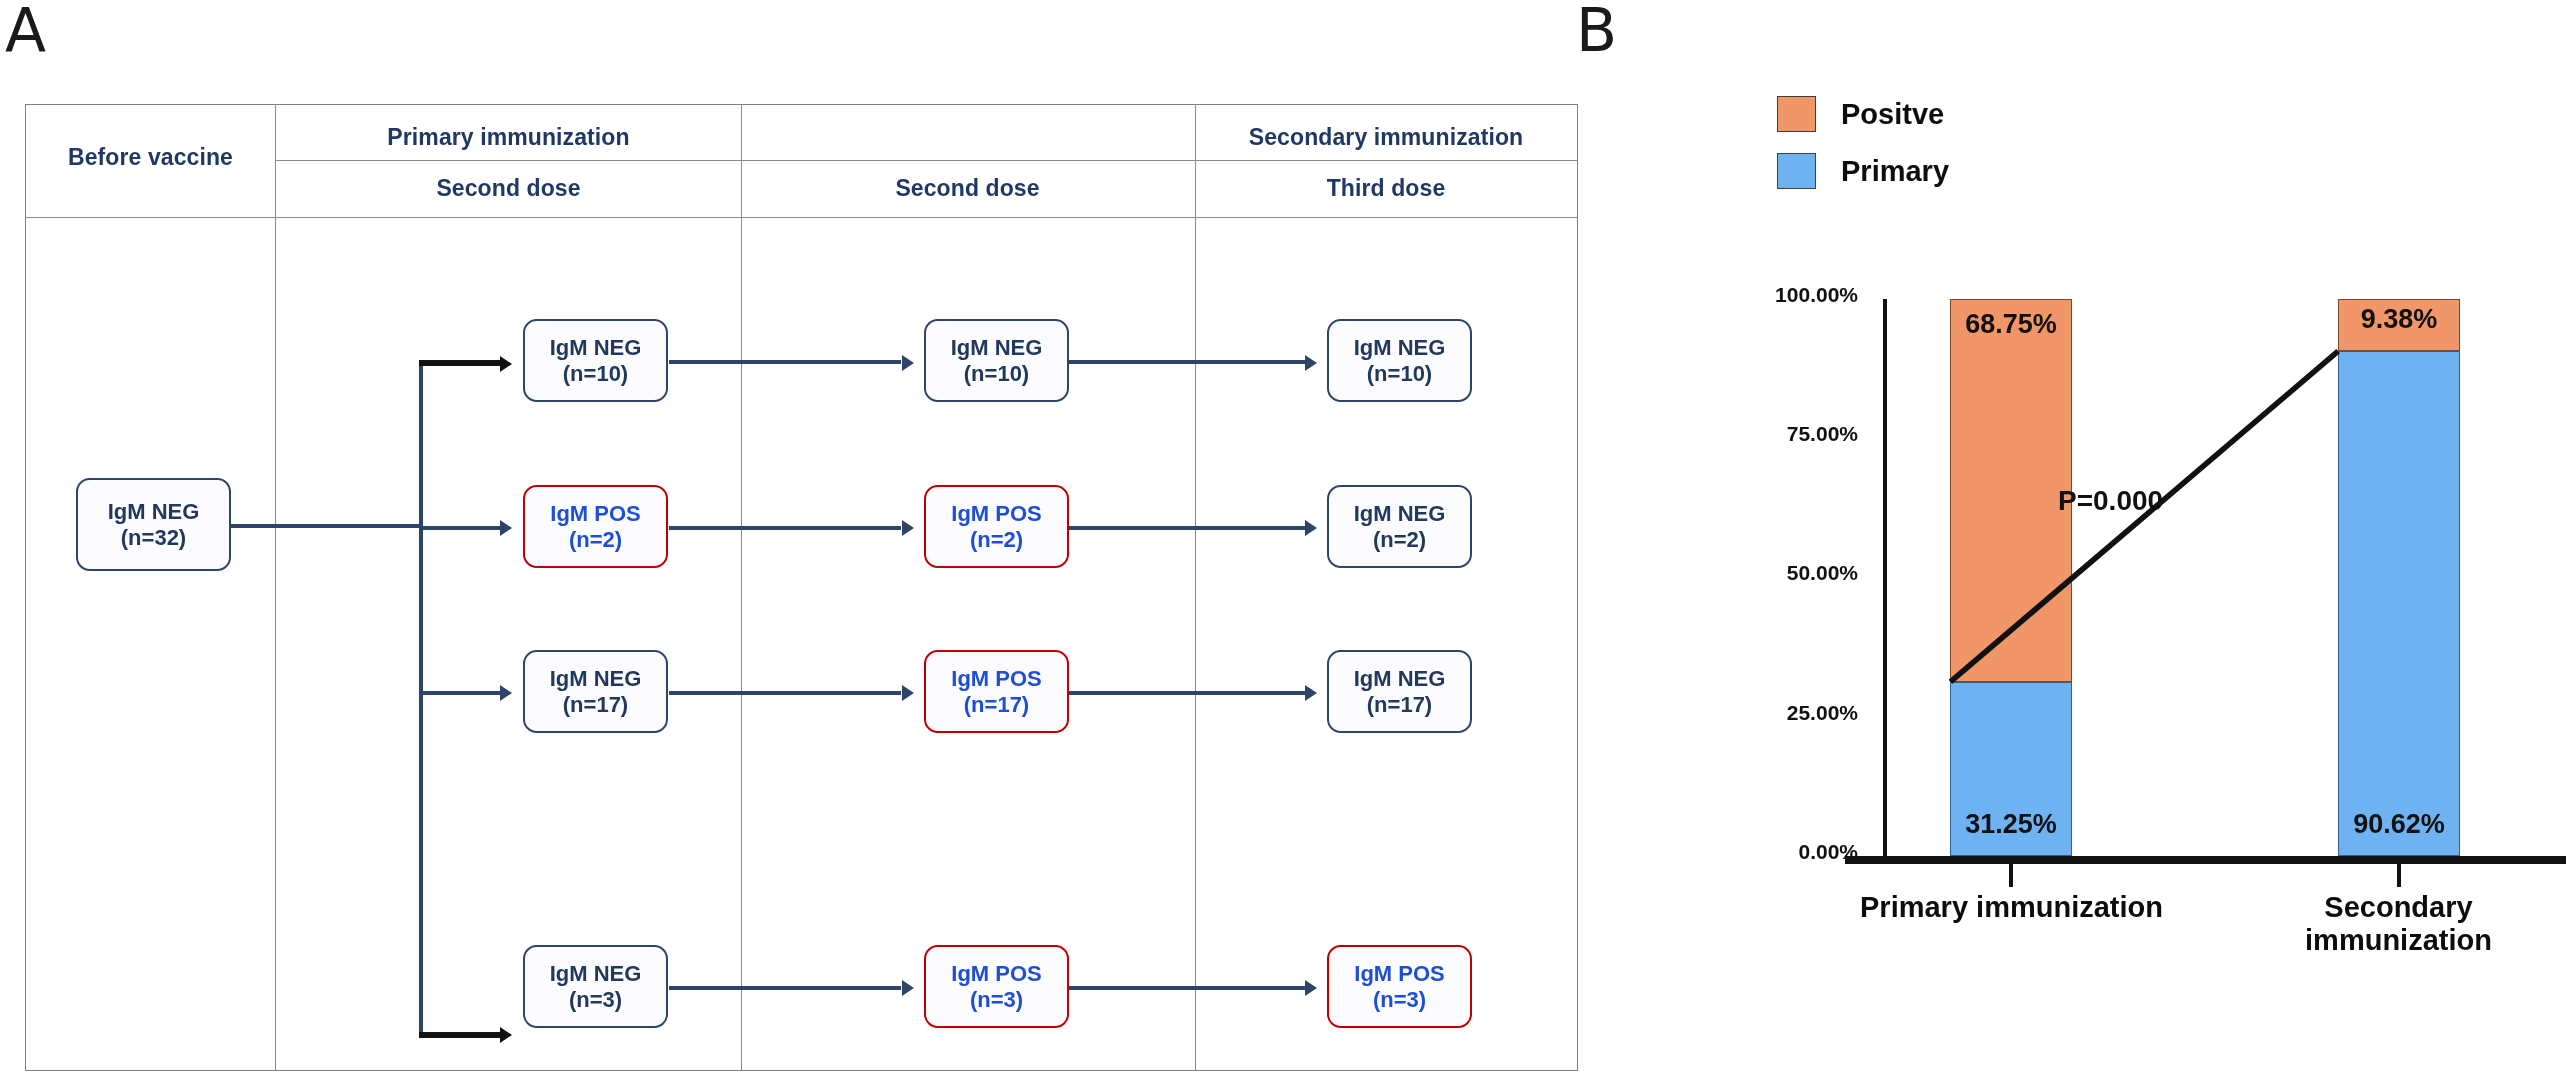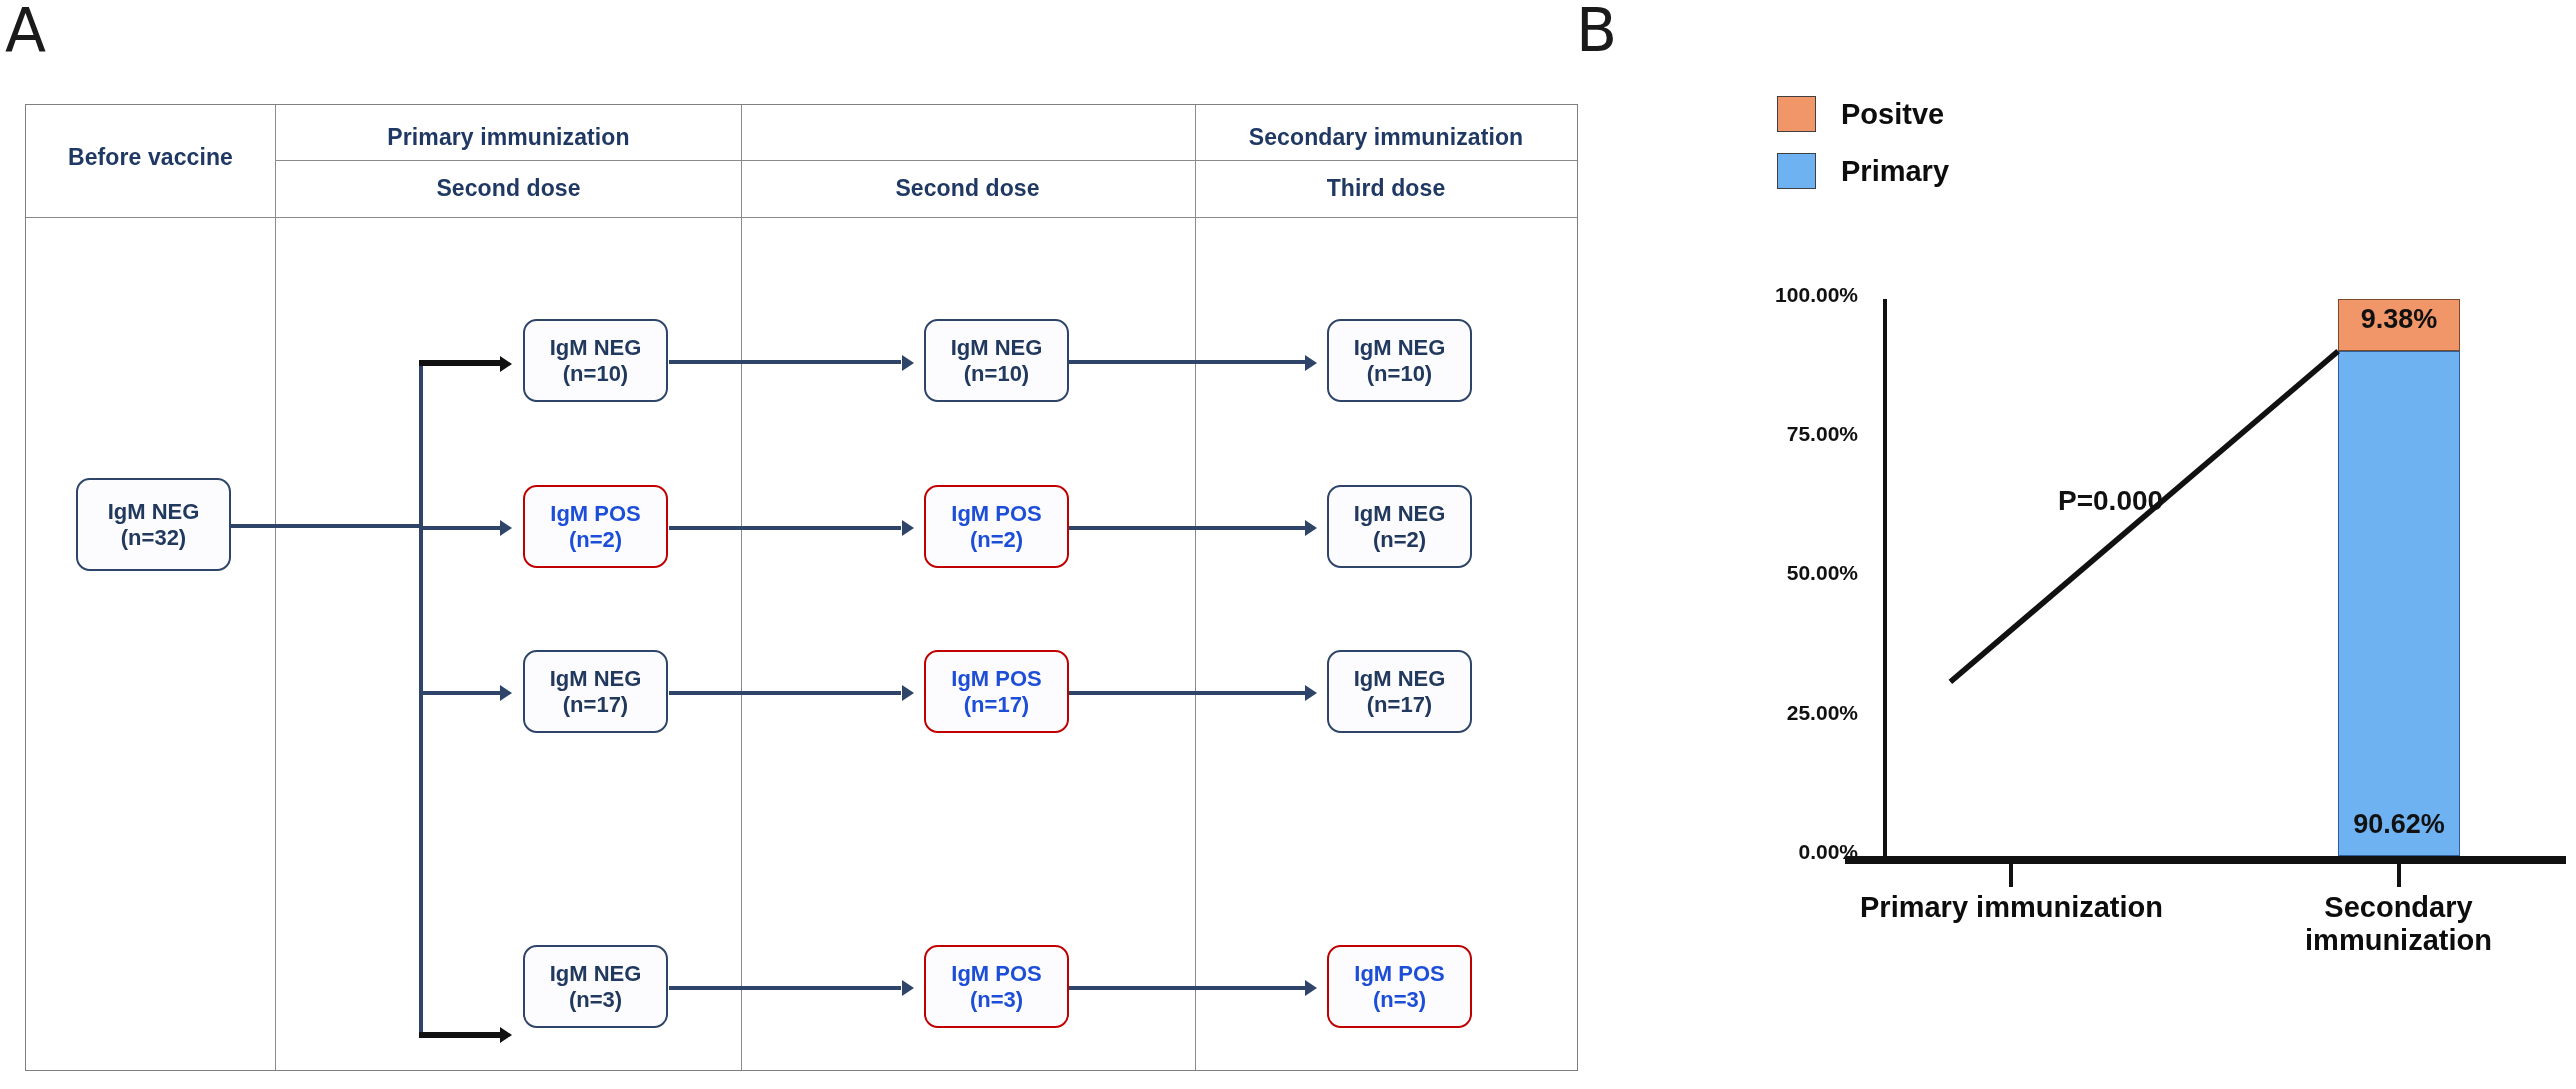--- a/index.html
+++ b/index.html
@@ -213,20 +213,28 @@
 
     <div class="ytick" style="left:62px;top:-16px;">100.00%</div>
     <div class="ytick" style="left:62px;top:123px;">75.00%</div>
     <div class="ytick" style="left:62px;top:262px;">50.00%</div>
     <div class="ytick" style="left:62px;top:402px;">25.00%</div>
     <div class="ytick" style="left:62px;top:541px;">0.00%</div>
 
     <div class="tickmark" style="left:418px;"></div>
     <div class="tickmark" style="left:806px;"></div>
 
+    <div class="bar" style="left:359px;top:0px;height:557px;">
+      <div class="seg orange" style="top:0px;height:383px;">
+        <span class="seg-lbl">68.75%</span>
+      </div>
+      <div class="seg blue" style="top:383px;height:174px;">
+        <span class="seg-lbl">31.25%</span>
+      </div>
+    </div>
 
     <div class="bar" style="left:747px;top:0px;height:557px;">
       <div class="seg orange" style="top:0px;height:52px;">
         <span class="seg-lbl" style="padding-top:3.7px;">9.38%</span>
       </div>
       <div class="seg blue" style="top:52px;height:505px;">
         <span class="seg-lbl">90.62%</span>
       </div>
     </div>
 

